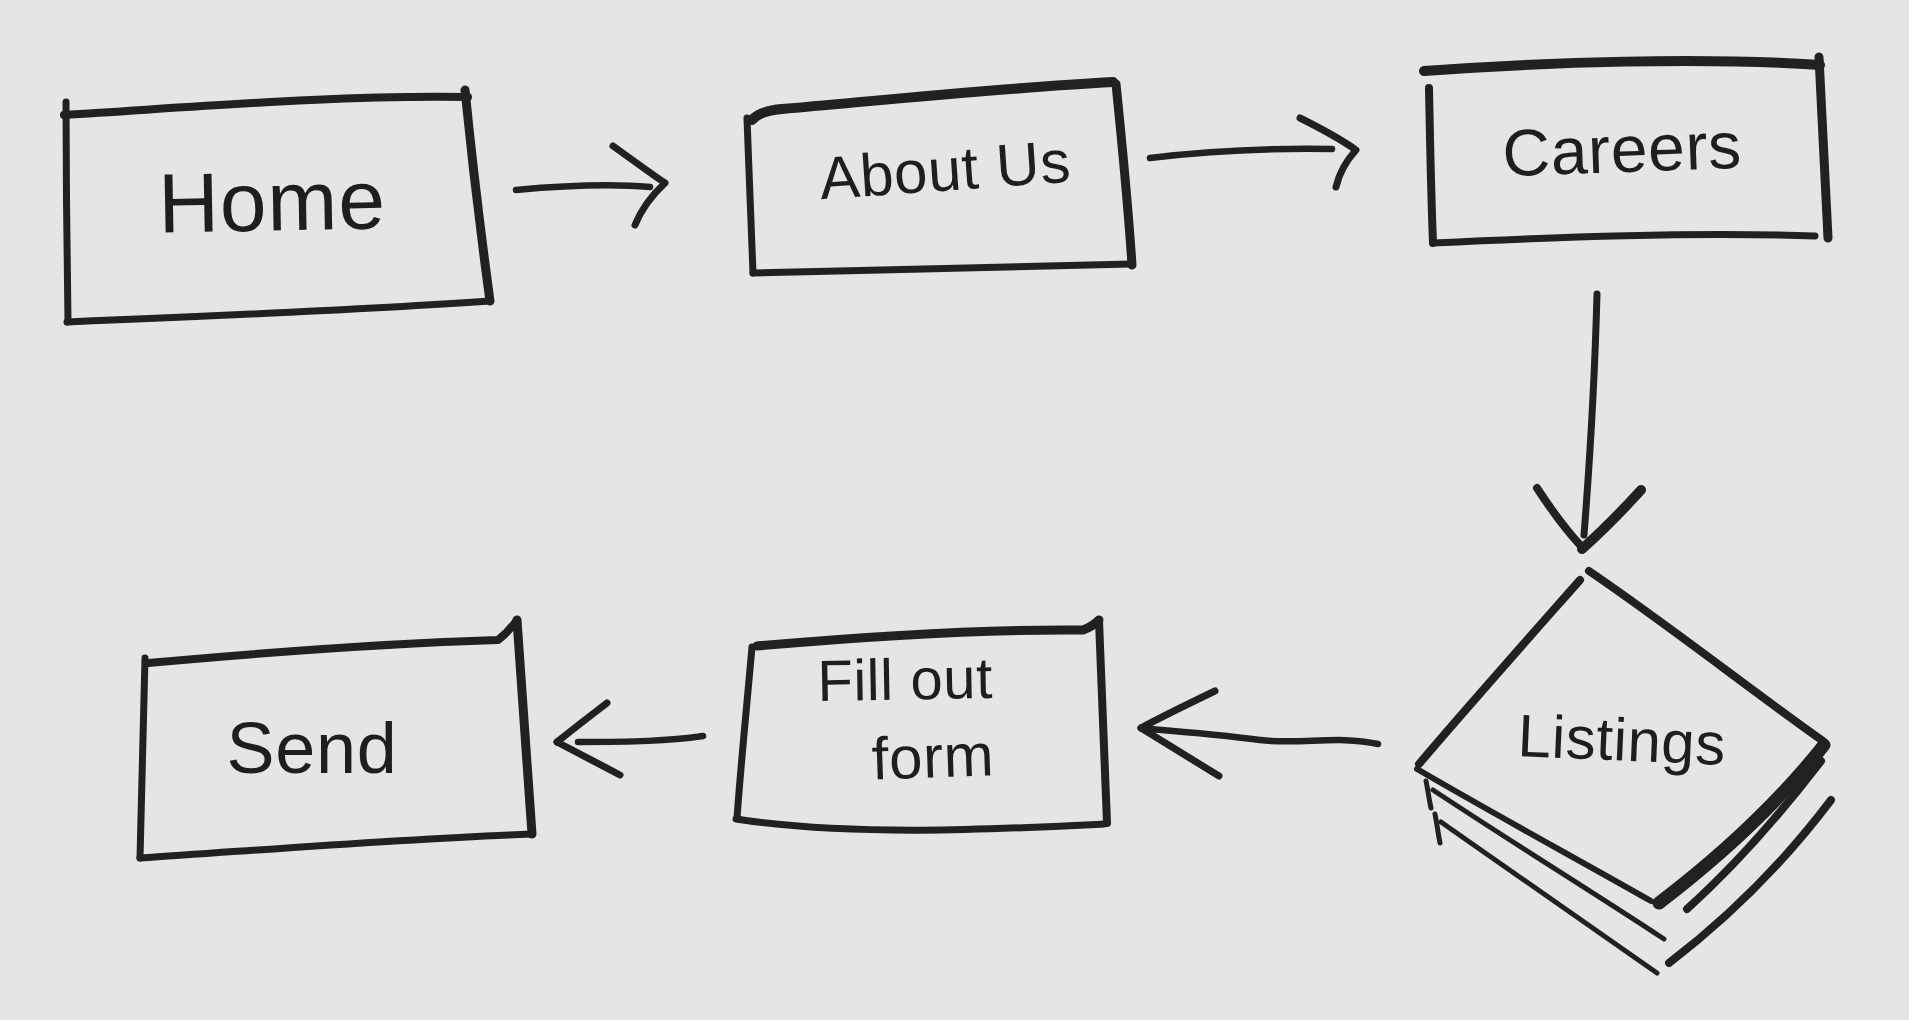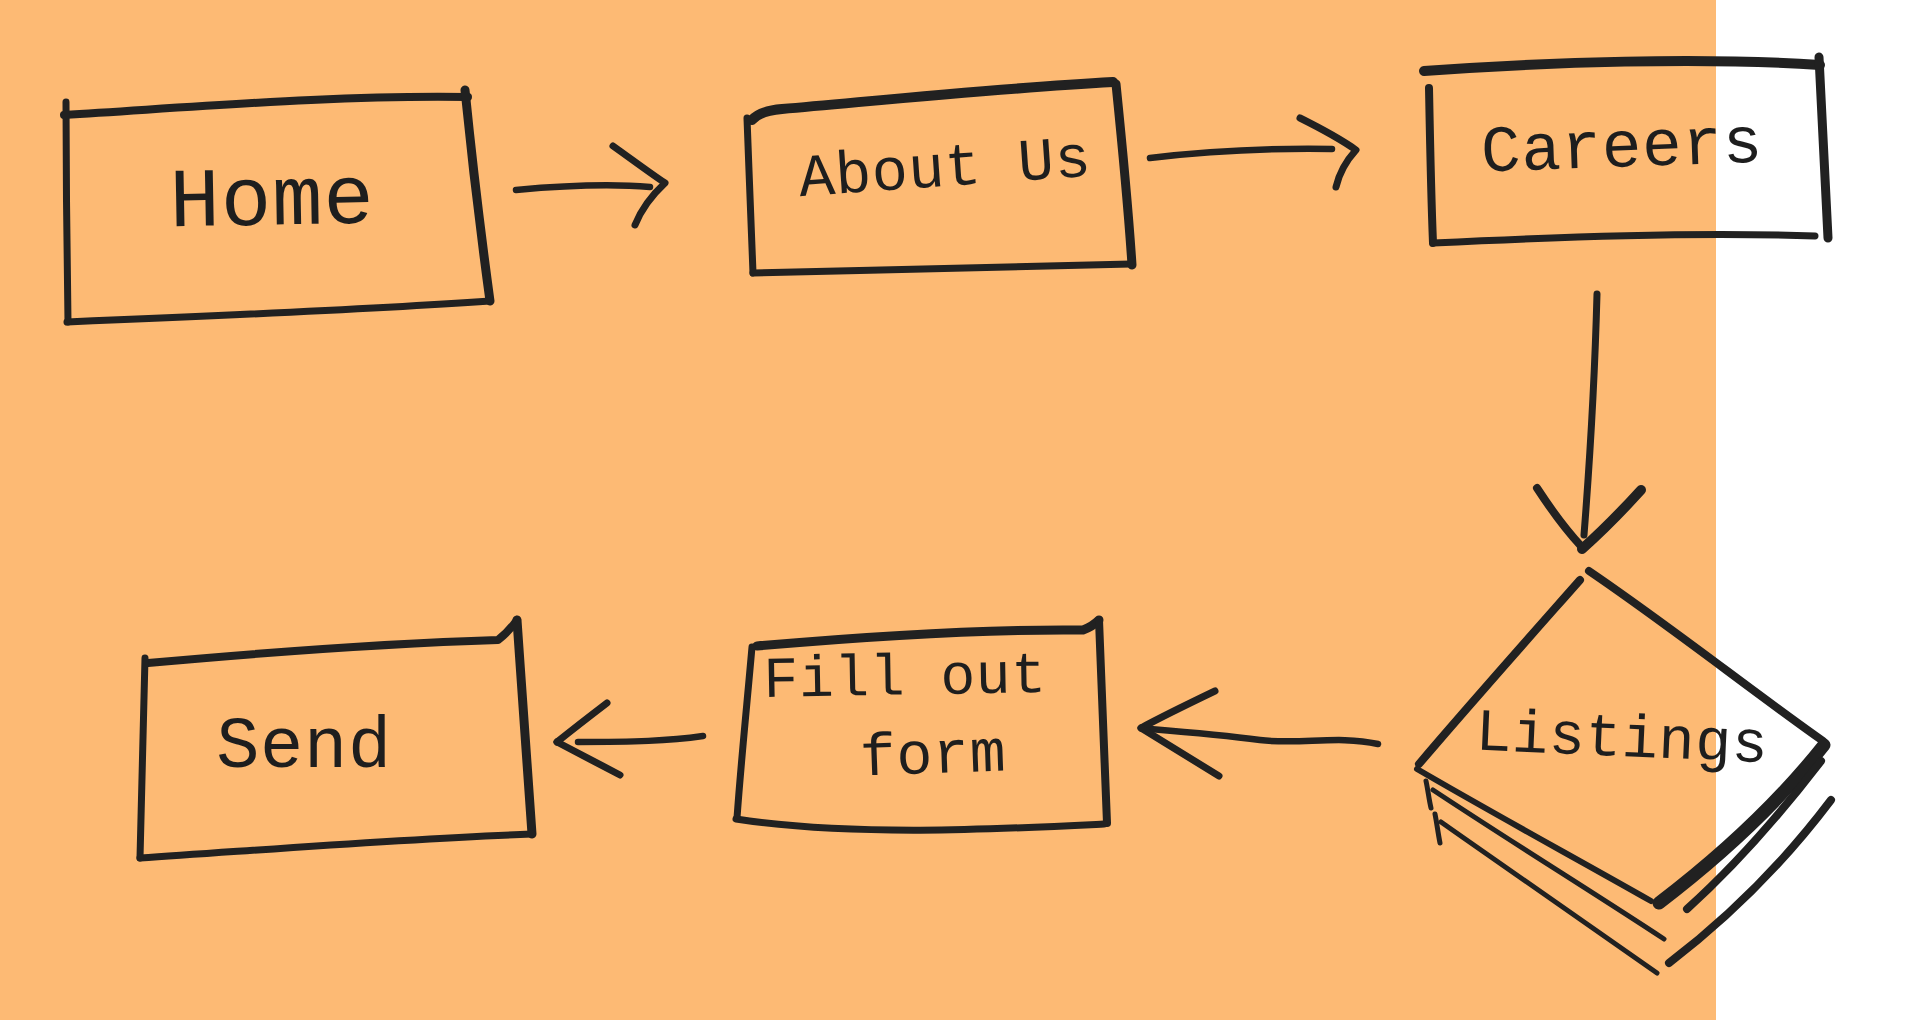--- a/index.html
+++ b/index.html
@@ -5,24 +5,24 @@
   html, body {
     margin: 0;
     padding: 0;
     background: #ffffff;
     width: 1920px;
     height: 1020px;
     overflow: hidden;
   }
   .stage {
     position: relative;
-    width: 1716px;
+    width: 1909px;
     height: 1020px;
-    background: #fdba74;
-    font-family: Liberation Mono, monospace;
+    background: #e5e5e5;
+    font-family: Liberation Sans, sans-serif;
   }
   .stage svg {
     position: absolute;
     left: 0;
     top: 0;
     width: 1920px;
     height: 1020px;
   }
   .stage svg path {
     fill: none;
@@ -37,21 +37,21 @@
     transform: translate(-50%, -50%) rotate(var(--r, 0deg));
     letter-spacing: 0.01em;
     user-select: none;
   }
   .lbl-home      { left: 272px;  top: 202px; font-size: 84px; --r: -1deg; }
   .lbl-about     { left: 945px;  top: 170px; font-size: 60px; --r: -4deg; }
   .lbl-careers   { left: 1622px; top: 149px; font-size: 66px; --r: -2deg; }
   .lbl-listings  { left: 1622px; top: 740px; font-size: 60px; --r: 2.5deg; }
   .lbl-fill-1    { left: 905px;  top: 679px; font-size: 58px; --r: -1deg; }
   .lbl-fill-2    { left: 933px;  top: 757px; font-size: 60px; --r: -2deg; }
-  .lbl-send      { left: 304px;  top: 748px; font-size: 72px; --r: 0deg; }
+  .lbl-send      { left: 312px;  top: 748px; font-size: 72px; --r: 0deg; }
 </style>
 </head>
 <body>
 
 <div class="stage">
 
   <svg viewBox="0 0 1920 1020">
 
     <g>
       <path stroke-width="8" d="M 64,115 C 210,106 340,95 468,97"></path>

